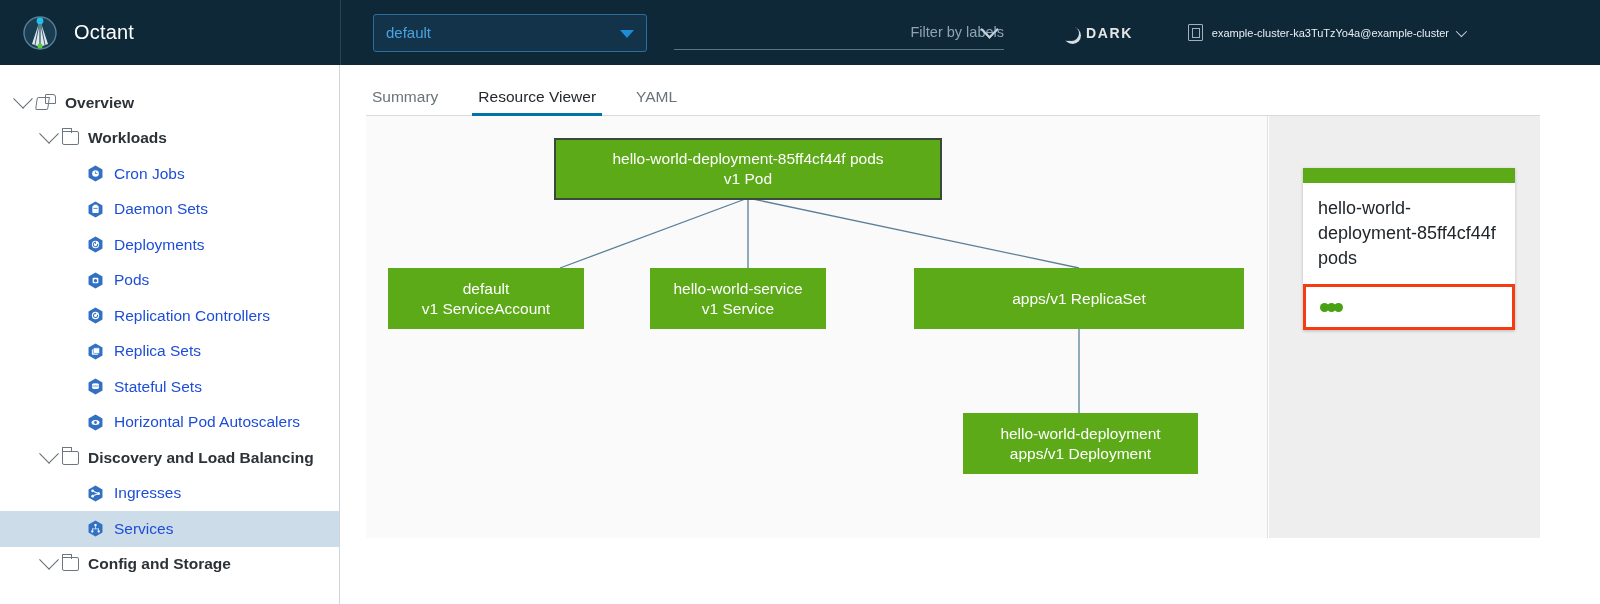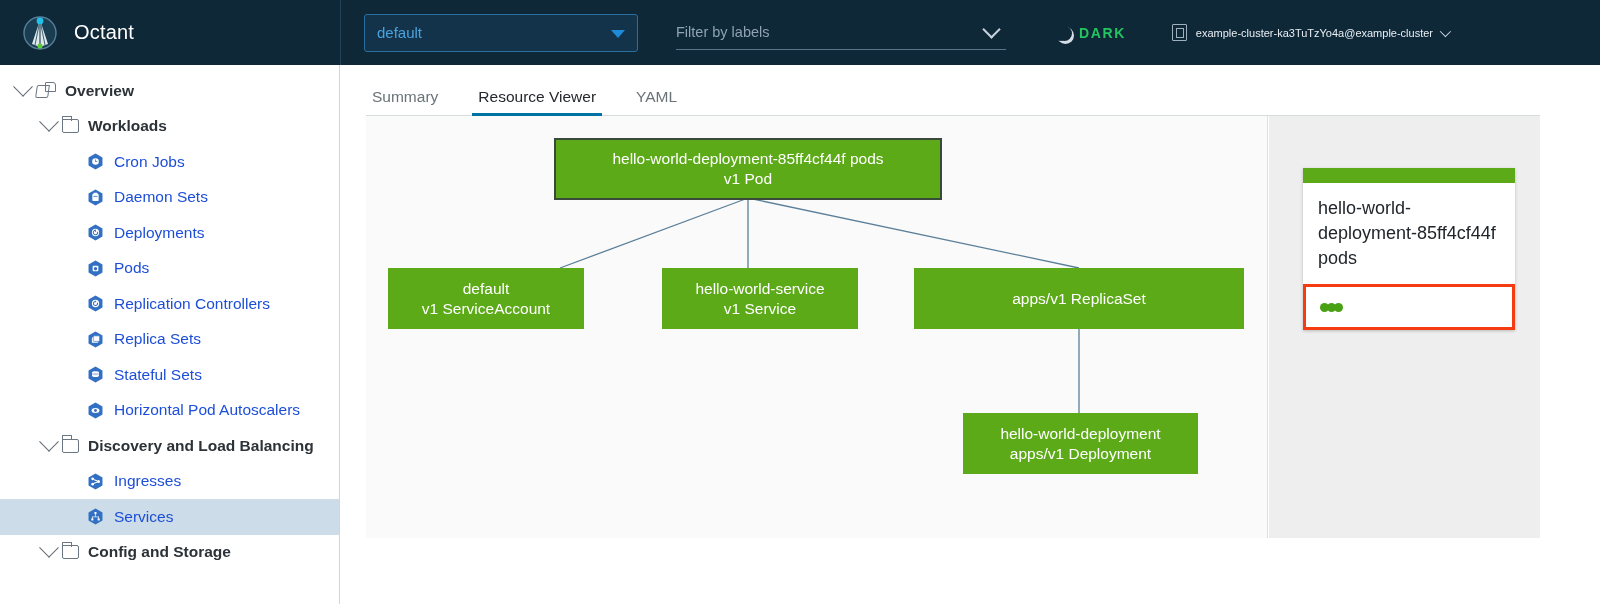--- a/index.html
+++ b/index.html
@@ -9,20 +9,21 @@
     background: #fff; overflow: hidden;
   }
   .app { position: relative; width: 1600px; height: 604px; display: flex; flex-direction: column; }
 
   
   .header {
     height: 65px; flex: 0 0 65px;
     background: #0f2838;
     display: flex; align-items: center;
     position: relative;
+    gap: 9px;
   }
   .brand { width: 340px; flex: 0 0 340px; display: flex; align-items: center; padding-left: 22px; height: 100%; }
   .logo { width: 36px; height: 36px; flex: 0 0 36px; position: relative; }
   .brand-name { color: #fff; font-size: 20px; margin-left: 16px; letter-spacing: .2px; }
   .hdr-sep { position: absolute; left: 340px; top: 0; bottom: 0; width: 1px; background: #22445a; }
 
   .ns-select {
     margin-left: 24px; width: 274px; height: 38px;
     border: 1px solid #2a6e9e; border-radius: 3px;
     background: #13334a;
@@ -31,56 +32,56 @@
   }
   .ns-select .val { color: #4aa3df; font-size: 15px; }
   .tri-down {
     position: absolute; right: 12px; top: 50%; margin-top: -3px;
     width: 0; height: 0;
     border-left: 7px solid transparent; border-right: 7px solid transparent;
     border-top: 8px solid #1f8ad6;
   }
 
   .label-filter {
-    margin-left: 38px; width: 330px; height: 34px;
+    margin-left: 18px; width: 330px; height: 34px;
     border-bottom: 1px solid #5d7488;
-    display: flex; align-items: center; position: relative; cursor: text;
+    display: flex; align-items: center; position: relative; cursor: text; justify-content: flex-end;
   }
   .label-filter .ph { color: #8fa3b3; font-size: 14.5px; }
   .chev { position: absolute; right: 8px; top: 7px; width: 13px; height: 13px;
           border-right: 2px solid #c6d3dc; border-bottom: 2px solid #c6d3dc;
           transform: rotate(45deg); }
 
   .dark-toggle { margin-left: 46px; display: flex; align-items: center; cursor: pointer; }
   .moon { width: 17px; height: 17px; position: relative; display: inline-block; }
   .moon::before {
     content: ""; position: absolute; inset: 0; border-radius: 50%;
     box-shadow: 5px 3px 0 0 #d4dde4; }
   .moon::after {
     content: ""; position: absolute; left: 5px; top: 2px; width: 15px; height: 15px;
     border-radius: 50%; background: #0f2838; }
-  .dark-txt { color: #22c55e; font-size: 14px; font-weight: bold; letter-spacing: 1.6px; margin-left: 10px; }
+  .dark-txt { color: #e5e5e5; font-size: 14px; font-weight: bold; letter-spacing: 1.6px; margin-left: 10px; }
 
   .cluster-sel { margin-left: 46px; display: flex; align-items: center; cursor: pointer; }
   .cluster-icon { width: 15px; height: 17px; border: 1.6px solid #9fb1bf; border-radius: 1px;
                   position: relative; flex: 0 0 15px; }
   .cluster-icon::after { content: ""; position: absolute; left: 3px; top: 3px; width: 6px; height: 8px;
                          border: 1.5px solid #9fb1bf; }
   .cluster-name { color: #e8eef3; font-size: 11px; margin-left: 9px; }
   .cluster-caret { margin-left: 7px; width: 8px; height: 8px;
                    border-right: 1.5px solid #c6d3dc; border-bottom: 1.5px solid #c6d3dc;
                    transform: rotate(45deg) translateY(-2px); }
 
   
   .body { flex: 1; display: flex; min-height: 0; position: relative; }
 
   
   .sidebar {
     width: 340px; flex: 0 0 340px; background: #fff;
-    border-right: 1px solid #cfd6da; padding-top: 8px;
+    border-right: 1px solid #cfd6da; padding-top: 20px;
     overflow: hidden;
   }
   .nav-row { display: flex; align-items: center; height: 35.5px; cursor: pointer; }
   .nav-row.sel { background: #ccdce8; }
   .caret { width: 14px; height: 14px; flex: 0 0 14px;
            border-right: 1.7px solid #636c74; border-bottom: 1.7px solid #636c74;
            transform: rotate(45deg) translate(-3px,-3px); }
   .caret-box { width: 26px; flex: 0 0 26px; display: flex; justify-content: center; align-items: center; }
   .folder { width: 17px; height: 14px; flex: 0 0 17px; border: 1.5px solid #6b7680;
             border-radius: 1px 2px 2px 2px; position: relative; }
@@ -366,21 +367,21 @@
             <line x1="713" y1="213" x2="713" y2="297" stroke="#5b7f99" stroke-width="1.3"></line>
           </svg>
         <div class="node selected" style="left: 190px; top: 24px; width: 384px; height: 58px; background: rgb(92, 170, 24);">
               <span>hello-world-deployment-85ff4cf44f pods</span>
               <span>v1 Pod</span>
             </div>
             <div class="node" style="left: 22px; top: 152px; width: 196px; height: 61px; background: rgb(92, 170, 24);">
               <span>default</span>
               <span>v1 ServiceAccount</span>
             </div>
-            <div class="node" style="left: 296px; top: 152px; width: 196px; height: 61px; background: rgb(92, 170, 24);">
+            <div class="node" style="left: 284px; top: 152px; width: 176px; height: 61px; background: rgb(92, 170, 24);">
               <span>hello-world-service</span>
               <span>v1 Service</span>
             </div>
             <div class="node" style="left: 548px; top: 152px; width: 330px; height: 61px; background: rgb(92, 170, 24);">
               <span>apps/v1 ReplicaSet</span>
             </div>
             <div class="node" style="left: 597px; top: 297px; width: 235px; height: 61px; background: rgb(92, 170, 24);">
               <span>hello-world-deployment</span>
               <span>apps/v1 Deployment</span>
             </div>

